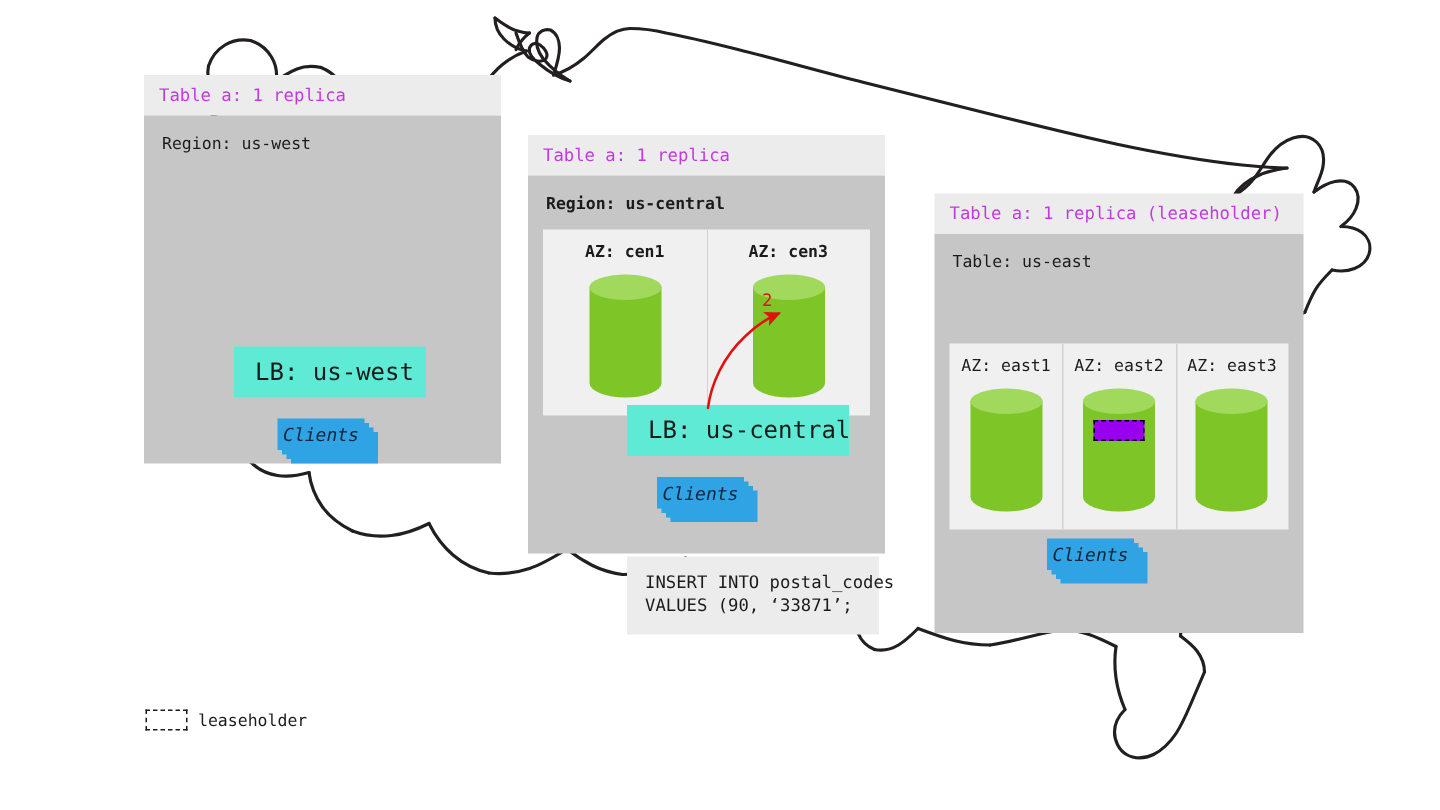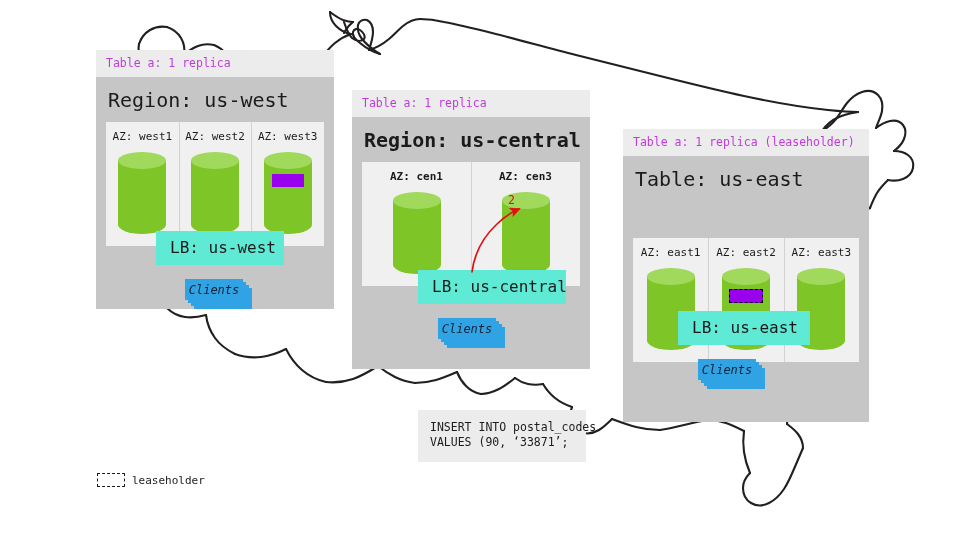--- a/index.html
+++ b/index.html
@@ -18,21 +18,21 @@
   
   .region{position:absolute;}
   .region-head{
     background:#ececec;color:#c13ae0;
     font-size:11.5px;letter-spacing:0px;
     padding:8px 10px 7px 10px;line-height:1;
     white-space:nowrap;
   }
   .region-body{background:#c6c6c6;padding:0 10px 10px 10px;}
   .region-title{
-    color:#1b1b1b;font-size:20px;line-height:1;
+    color:#1b1b1b;font-size:11px;line-height:1;
     padding:13px 2px 12px 2px;white-space:nowrap;
   }
   .az-strip{
     background:#f0f0f0;display:flex;position:relative;
   }
   .az{
     flex:1 1 0;position:relative;
     display:flex;flex-direction:column;align-items:center;
     padding:9px 0 10px 0;
   }
@@ -239,44 +239,20 @@
       <path d="M330,12 C334,15 338,18 343,20 C346,21 350,22 353,22"></path>
       <path d="M353,22 C349,25 346,29 344,33"></path>
     </g>
   </svg>
 
   <div class="region" style="left:96px;top:50px;width:238px;">
     <div class="region-head">Table a: 1 replica</div>
     <div class="region-body" style="height:222px;">
       <div class="region-title">Region: us-west</div>
 
-      <div class="az-strip" style="height:124px;">
-        <div class="az">
-          <div class="az-label">AZ: west1</div>
-          <div class="cyl" style="width:48px;height:82px;">
-            <div class="cyl-body" style="top:8px;height:74px;"></div>
-            <div class="cyl-top" style="top:0;height:17px;"></div>
-          </div>
-        </div>
-        <div class="az">
-          <div class="az-label">AZ: west2</div>
-          <div class="cyl" style="width:48px;height:82px;">
-            <div class="cyl-body" style="top:8px;height:74px;"></div>
-            <div class="cyl-top" style="top:0;height:17px;"></div>
-          </div>
-        </div>
-        <div class="az">
-          <div class="az-label">AZ: west3</div>
-          <div class="cyl" style="width:48px;height:82px;">
-            <div class="cyl-body" style="top:8px;height:74px;"></div>
-            <div class="cyl-top" style="top:0;height:17px;"></div>
-            <div class="replica" style="left:8px;top:22px;width:32px;height:13px;"></div>
-          </div>
-        </div>
-      </div>
     </div>
     <div class="lb" style="left:60px;top:181px;width:100px;">LB: us-west</div>
 
     <div class="clients" style="left:89px;top:229px;width:68px;height:30px;">
       <div class="sheet" style="left:9px;top:9px;width:58px;height:21px;"></div>
       <div class="sheet" style="left:6px;top:6px;width:58px;height:21px;"></div>
       <div class="sheet" style="left:3px;top:3px;width:58px;height:21px;"></div>
       <div class="front" style="width:58px;height:21px;">Clients</div>
     </div>
   </div>
@@ -306,21 +282,21 @@
 
     <div class="lb" style="left:66px;top:180px;width:120px;">LB: us-central</div>
 
     <div class="clients" style="left:86px;top:228px;width:68px;height:30px;">
       <div class="sheet" style="left:9px;top:9px;width:58px;height:21px;"></div>
       <div class="sheet" style="left:6px;top:6px;width:58px;height:21px;"></div>
       <div class="sheet" style="left:3px;top:3px;width:58px;height:21px;"></div>
       <div class="front" style="width:58px;height:21px;">Clients</div>
     </div>
 
-    <div class="sql" style="left:66px;top:281px;width:144px;margin-top:39px;">INSERT INTO postal_codes
+    <div class="sql" style="left:66px;top:281px;width:144px;">INSERT INTO postal_codes
 VALUES (90, ‘33871’;</div>
   </div>
 
   <div class="region" style="left:609px;top:129px;width:246px;padding-left:14px;">
     <div class="region-head">Table a: 1 replica (leaseholder)</div>
     <div class="region-body" style="height:256px;">
       <div class="region-title">Table: us-east</div>
 
       <div class="az-strip" style="height:124px;margin-top:37px;">
         <div class="az">
@@ -341,21 +317,20 @@
         <div class="az">
           <div class="az-label">AZ: east3</div>
           <div class="cyl" style="width:48px;height:82px;">
             <div class="cyl-body" style="top:8px;height:74px;"></div>
             <div class="cyl-top" style="top:0;height:17px;"></div>
           </div>
         </div>
       </div>
     </div>
 
-    <div class="lb" style="left:69px;top:182px;width:104px;">LB: us-east</div>
 
     <div class="clients" style="left:89px;top:230px;width:68px;height:30px;">
       <div class="sheet" style="left:9px;top:9px;width:58px;height:21px;"></div>
       <div class="sheet" style="left:6px;top:6px;width:58px;height:21px;"></div>
       <div class="sheet" style="left:3px;top:3px;width:58px;height:21px;"></div>
       <div class="front" style="width:58px;height:21px;">Clients</div>
     </div>
   </div>
 
   <svg class="arrow-layer" viewBox="0 0 960 540" xmlns="http://www.w3.org/2000/svg">

